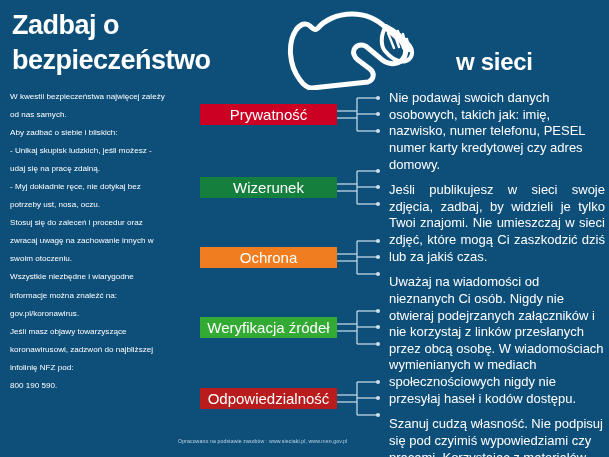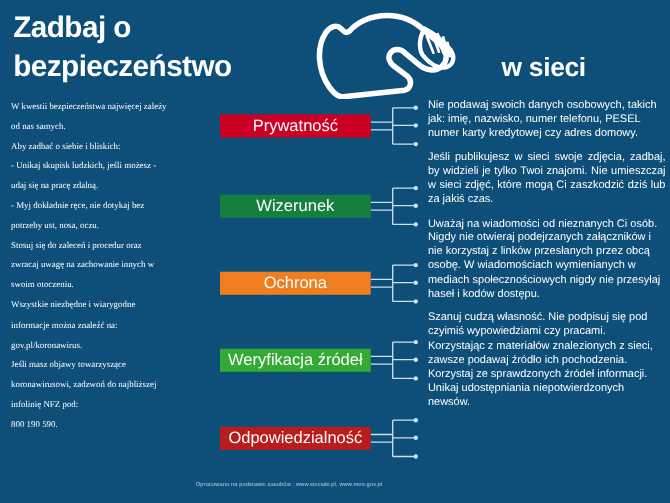--- a/index.html
+++ b/index.html
@@ -58,21 +58,20 @@
     position: absolute;
     left: 282px; top: 2px;
     width: 140px; height: 88px;
   }
 
   
   .left-col {
     position: absolute;
     left: 10px; top: 92px;
     width: 182px;
-    font-family: Liberation Serif, serif;
   }
   .left-col p {
     margin: 0 0 8.5px 0;
     font-size: 8.1px;
     line-height: 1.18;
     color: #ffffff;
   }
 
   
   .center-col {
@@ -103,21 +102,21 @@
   }
 
   
   .right-col {
     position: absolute;
     left: 389px; top: 90px;
     width: 216px;
   }
   .right-block {
     margin-bottom: 9px;
-    font-size: 10px;
+    font-size: 13px;
     line-height: 1.28;
     color: #ffffff;
   }
   .right-block p {
     margin: 0;
   }
   .just { text-align: justify; }
 
   
   .footer {

